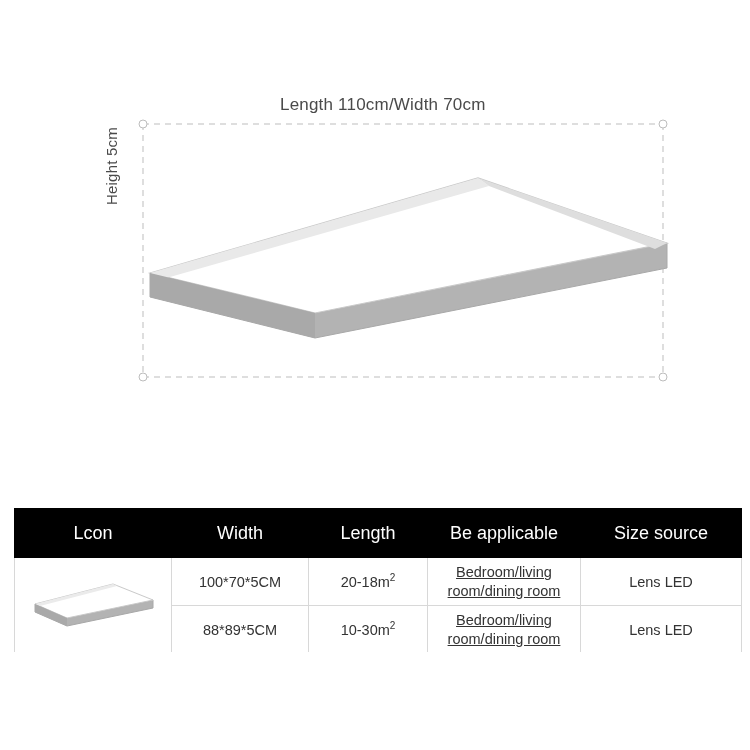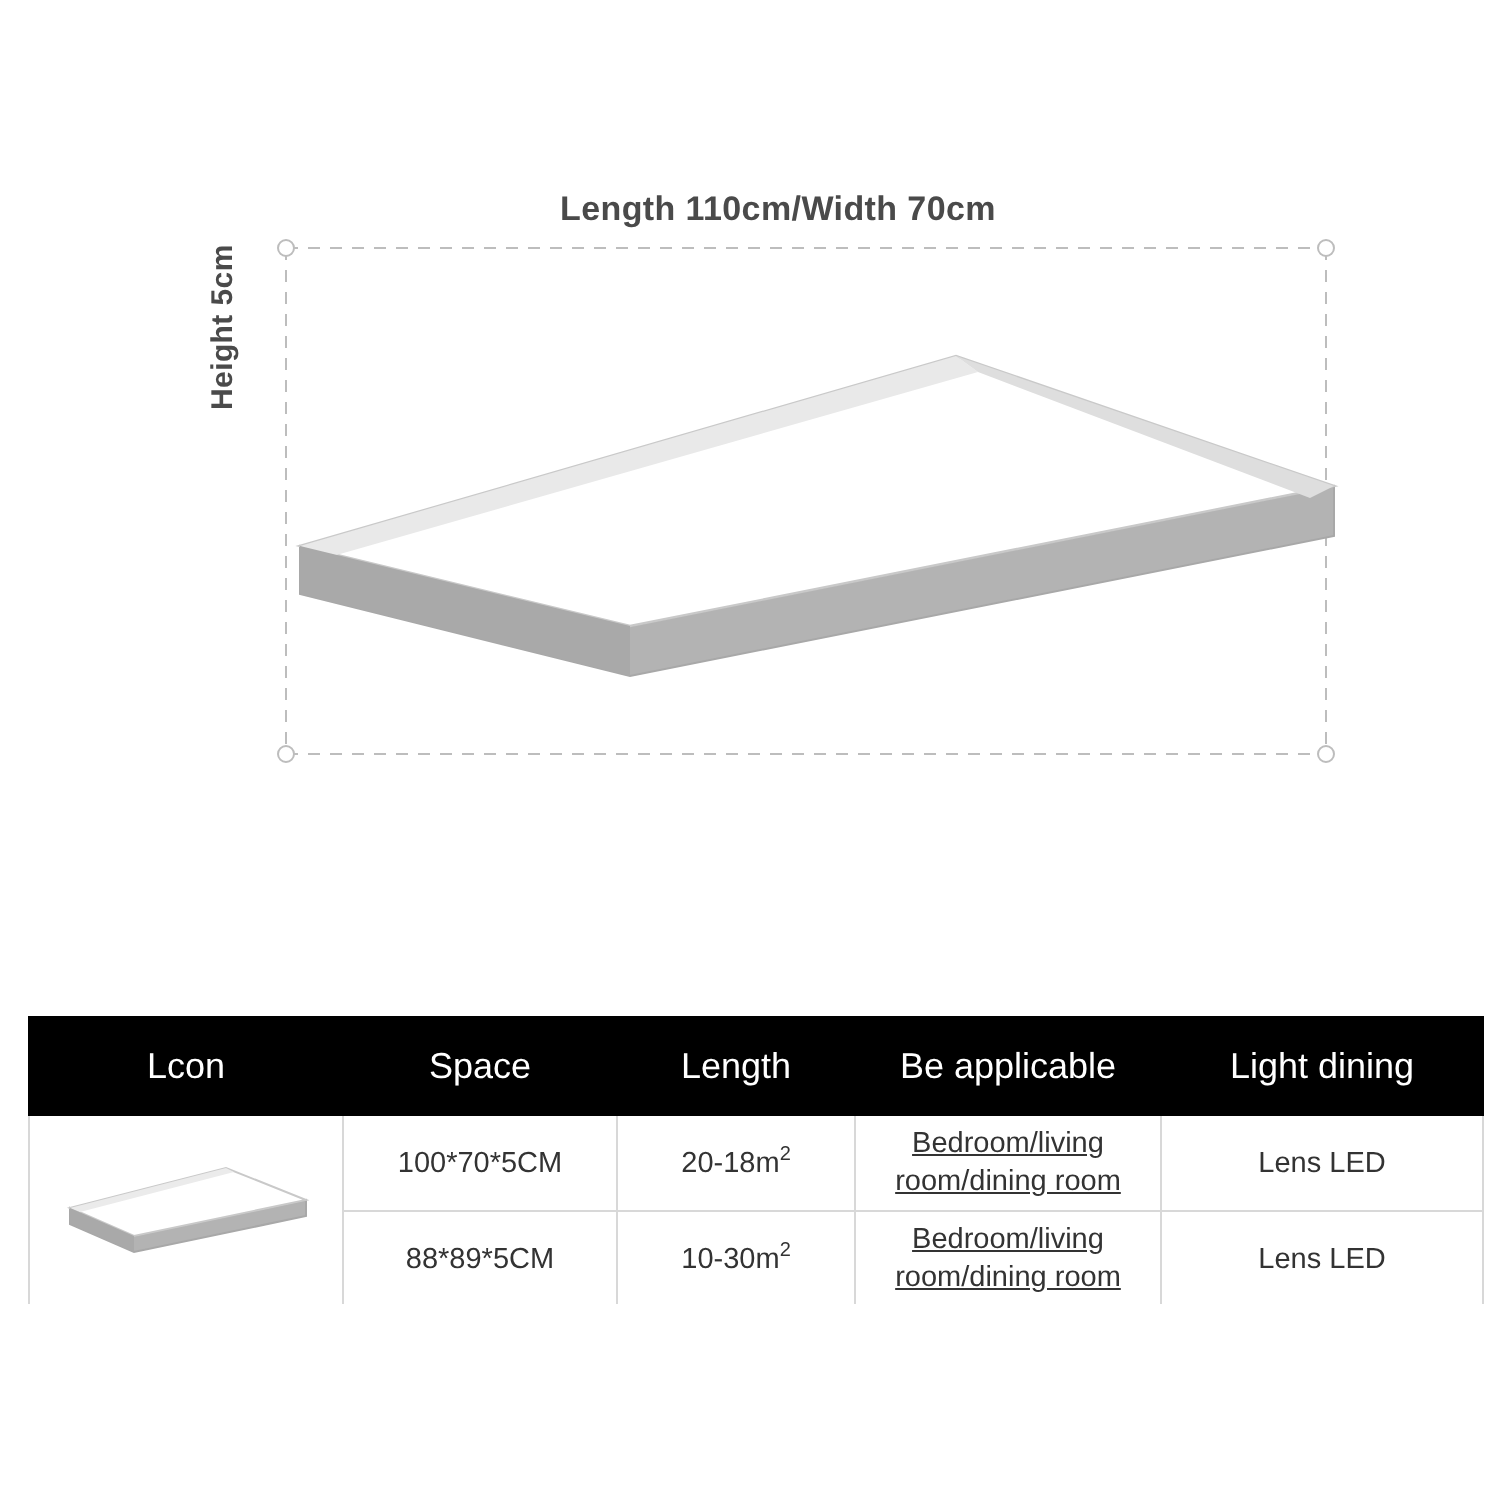--- a/index.html
+++ b/index.html
@@ -16,21 +16,20 @@
   }
 
   
   #diagram {
     position: absolute;
     left: 0;
     top: 0;
     width: 750px;
     height: 500px;
     background: #ffffff;
-    font-weight: bold;
   }
 
   .dim-label {
     position: absolute;
     color: #4a4a4a;
     font-size: 17px;
     letter-spacing: 0.2px;
     white-space: nowrap;
   }
 
@@ -145,24 +144,24 @@
 
   <div class="dim-label" id="length-label">Length 110cm/Width 70cm</div>
 
   <div class="dim-label" id="height-label">Height 5cm</div>
 </div>
 
 <table id="spec-table">
   <thead>
     <tr>
       <th style="width:156px">Lcon</th>
-      <th style="width:136px">Space</th>
+      <th style="width:136px">Width</th>
       <th style="width:118px">Length</th>
       <th style="width:152px">Be applicable</th>
-      <th style="width:160px">Light dining</th>
+      <th style="width:160px">Size source</th>
     </tr>
   </thead>
   <tbody>
     <tr>
       <td class="icon-cell" rowspan="2">
         <svg id="icon-lamp" width="132" height="64" viewBox="0 0 132 64">
           <path d="M8,30 L8,38 L40,52 L126,34 L126,26 L40,44 Z" fill="#b3b3b3" stroke="#a8a8a8" stroke-width="1"></path>
           <path d="M8,30 L86,10 L126,26 L40,44 Z" fill="#ffffff" stroke="#c9c9c9" stroke-width="1"></path>
           <path d="M8,30 L86,10 L90,12 L13,32 Z" fill="#ebebeb" stroke="none"></path>
           <path d="M8,38 L40,52 L40,44 L8,30 Z" fill="#a9a9a9" stroke="none"></path>

